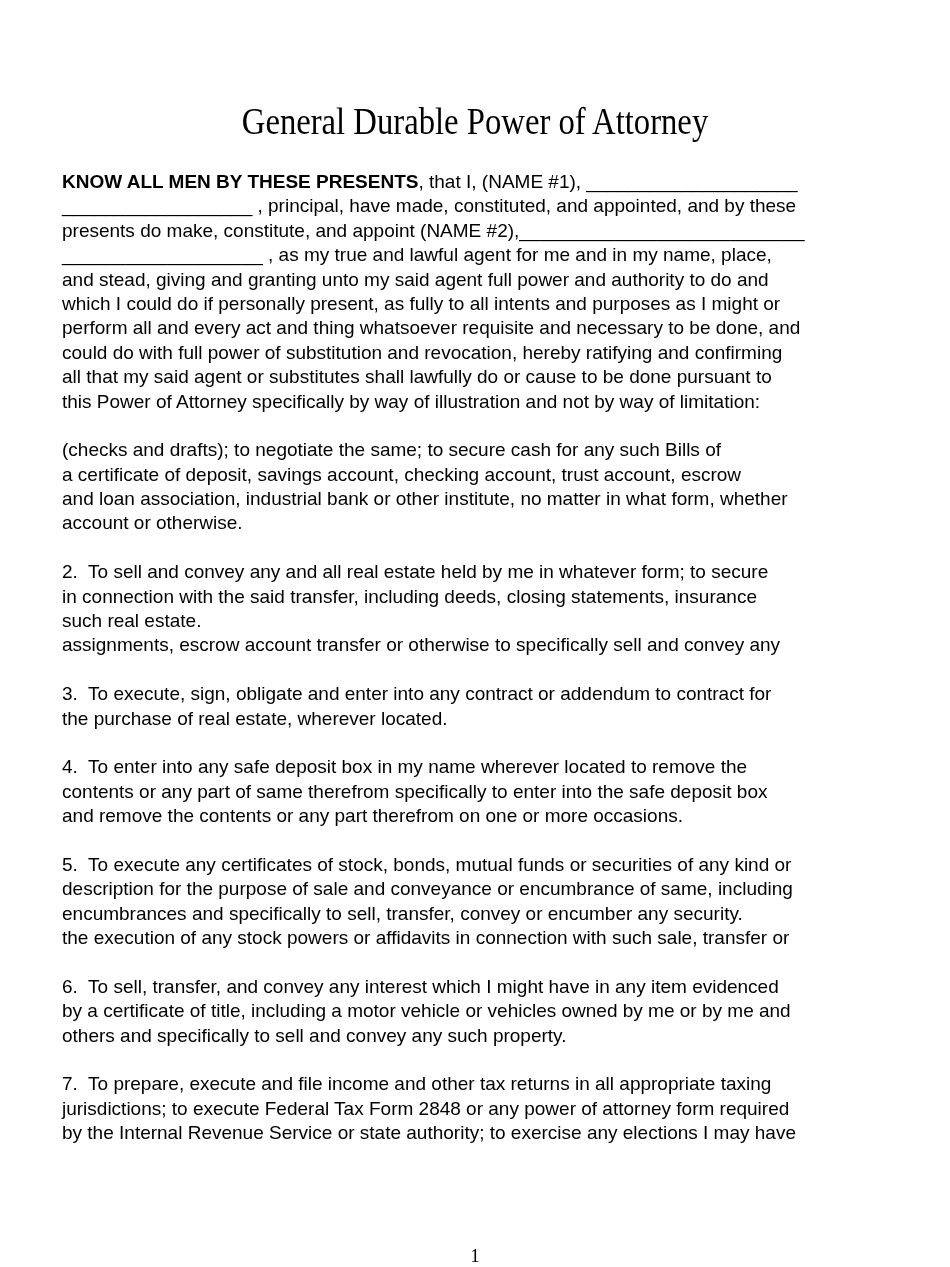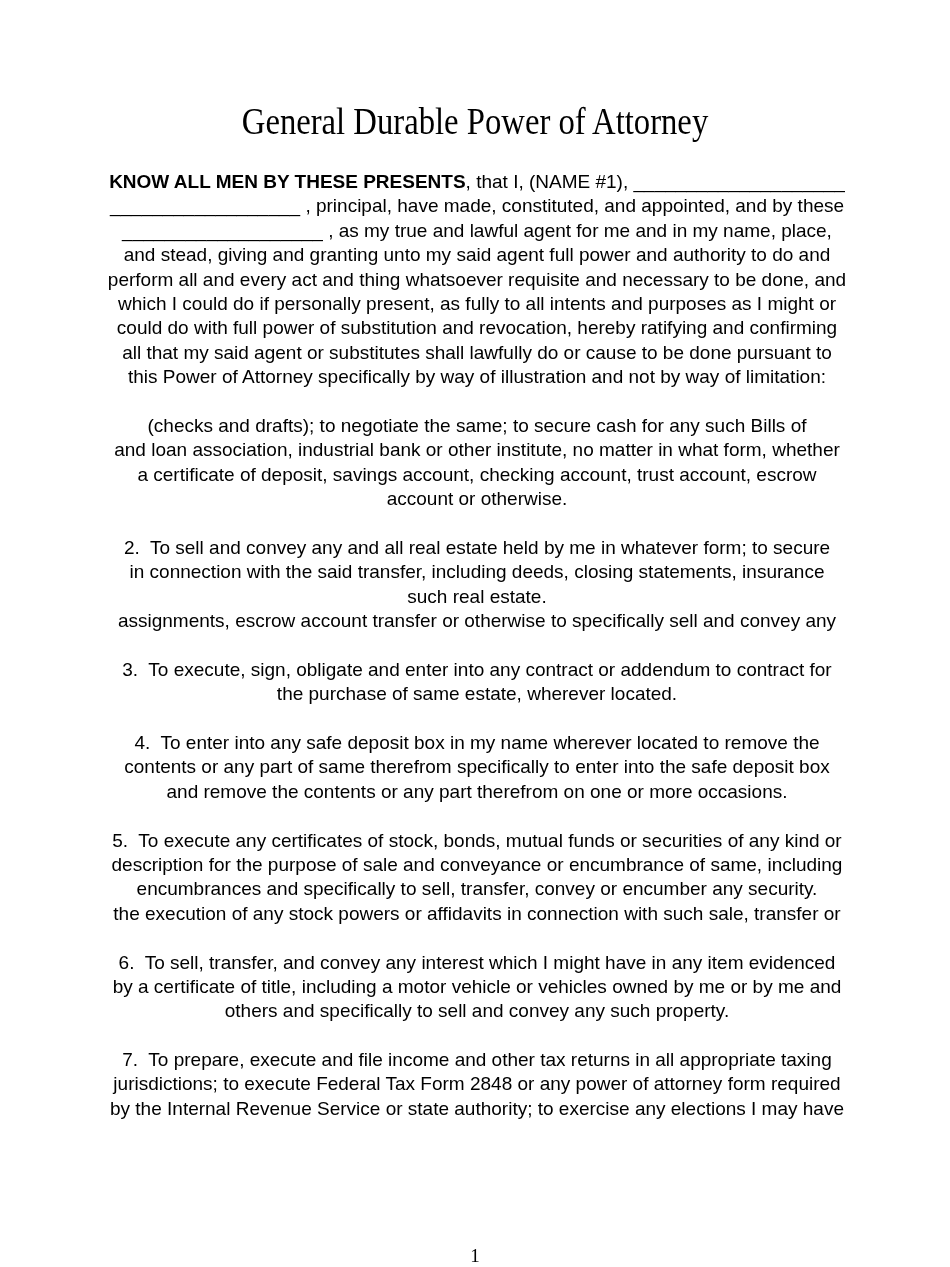--- a/index.html
+++ b/index.html
@@ -41,21 +41,20 @@
       top: 170px;
       width: 830px;
       font-family: "Liberation Sans", sans-serif;
       font-size: 19px;
       line-height: 24.4px;
     }
     .line {
       display: block;
       white-space: pre;
       height: 24.4px;
-      text-align: center;
     }
     .para {
       margin: 0;
     }
     .para + .para {
       margin-top: 24.4px;
     }
     .bold { font-weight: bold; }
     .page-number {
       position: absolute;
@@ -71,46 +70,47 @@
 </head>
 <body>
 
 <div class="page">
   <div class="title">General Durable Power of Attorney</div>
 
   <div class="body-text">
     <p class="para">
       <span class="line"><span class="bold">KNOW ALL MEN BY THESE PRESENTS</span><span>, that I, (NAME #1), ____________________</span></span>
       <span class="line">__________________ , principal, have made, constituted, and appointed, and by these</span>
+      <span class="line">presents do make, constitute, and appoint (NAME #2),___________________________</span>
       <span class="line">___________________ , as my true and lawful agent for me and in my name, place,</span>
       <span class="line">and stead, giving and granting unto my said agent full power and authority to do and</span>
+      <span class="line">which I could do if personally present, as fully to all intents and purposes as I might or</span>
       <span class="line">perform all and every act and thing whatsoever requisite and necessary to be done, and</span>
-      <span class="line">which I could do if personally present, as fully to all intents and purposes as I might or</span>
       <span class="line">could do with full power of substitution and revocation, hereby ratifying and confirming</span>
       <span class="line">all that my said agent or substitutes shall lawfully do or cause to be done pursuant to</span>
       <span class="line">this Power of Attorney specifically by way of illustration and not by way of limitation:</span>
     </p>
 
     <p class="para">
       <span class="line">(checks and drafts); to negotiate the same; to secure cash for any such Bills of</span>
+      <span class="line">a certificate of deposit, savings account, checking account, trust account, escrow</span>
       <span class="line">and loan association, industrial bank or other institute, no matter in what form, whether</span>
-      <span class="line">a certificate of deposit, savings account, checking account, trust account, escrow</span>
       <span class="line">account or otherwise.</span>
     </p>
 
     <p class="para">
       <span class="line">2.  To sell and convey any and all real estate held by me in whatever form; to secure</span>
       <span class="line">in connection with the said transfer, including deeds, closing statements, insurance</span>
       <span class="line">such real estate.</span>
       <span class="line">assignments, escrow account transfer or otherwise to specifically sell and convey any</span>
     </p>
 
     <p class="para">
       <span class="line">3.  To execute, sign, obligate and enter into any contract or addendum to contract for</span>
-      <span class="line">the purchase of same estate, wherever located.</span>
+      <span class="line">the purchase of real estate, wherever located.</span>
     </p>
 
     <p class="para">
       <span class="line">4.  To enter into any safe deposit box in my name wherever located to remove the</span>
       <span class="line">contents or any part of same therefrom specifically to enter into the safe deposit box</span>
       <span class="line">and remove the contents or any part therefrom on one or more occasions.</span>
     </p>
 
     <p class="para">
       <span class="line">5.  To execute any certificates of stock, bonds, mutual funds or securities of any kind or</span>

